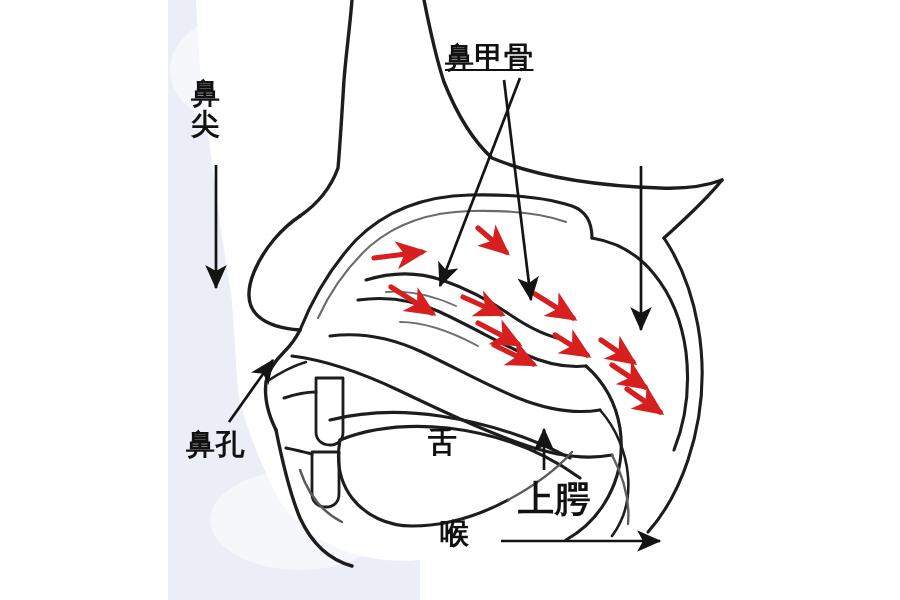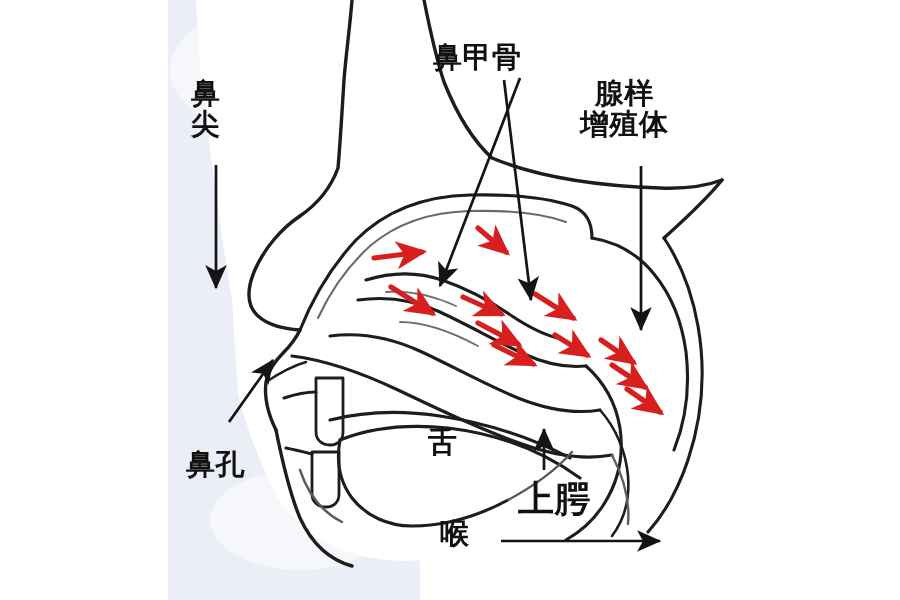--- a/index.html
+++ b/index.html
@@ -174,21 +174,19 @@
         <line x1="504" y1="80" x2="531" y2="300"></line>
         <line x1="641" y1="166" x2="641" y2="330"></line>
         <line x1="229" y1="422" x2="273" y2="360"></line>
         <line x1="544" y1="470" x2="544" y2="429"></line>
         <line x1="501" y1="541" x2="660" y2="541"></line>
       </g>
   </svg>
 
   <div class="lbl" style="left: 191px; top: 78px; font-size: 29px;">鼻
 尖</div>
-  <div class="lbl" style="left: 433px; top: 42px; font-size: 29px;">鼻甲骨</div>
-  <div class="lbl" style="left: 580px; top: 78px; font-size: 29px;">腺样
-增殖体</div>
-  <div class="lbl" style="left: 186px; top: 429px; font-size: 29px; margin-top: 20px;">鼻孔</div>
+  <div class="lbl" style="left: 445px; top: 42px; font-size: 29px; text-decoration: underline;">鼻甲骨</div>
+  <div class="lbl" style="left: 186px; top: 429px; font-size: 29px;">鼻孔</div>
   <div class="lbl" style="left: 428px; top: 427px; font-size: 29px;">舌</div>
   <div class="lbl" style="left: 518px; top: 480px; font-size: 36px;">上腭</div>
   <div class="lbl" style="left: 440px; top: 518px; font-size: 29px;">喉</div>
 
 </div>
 
 </body></html>

